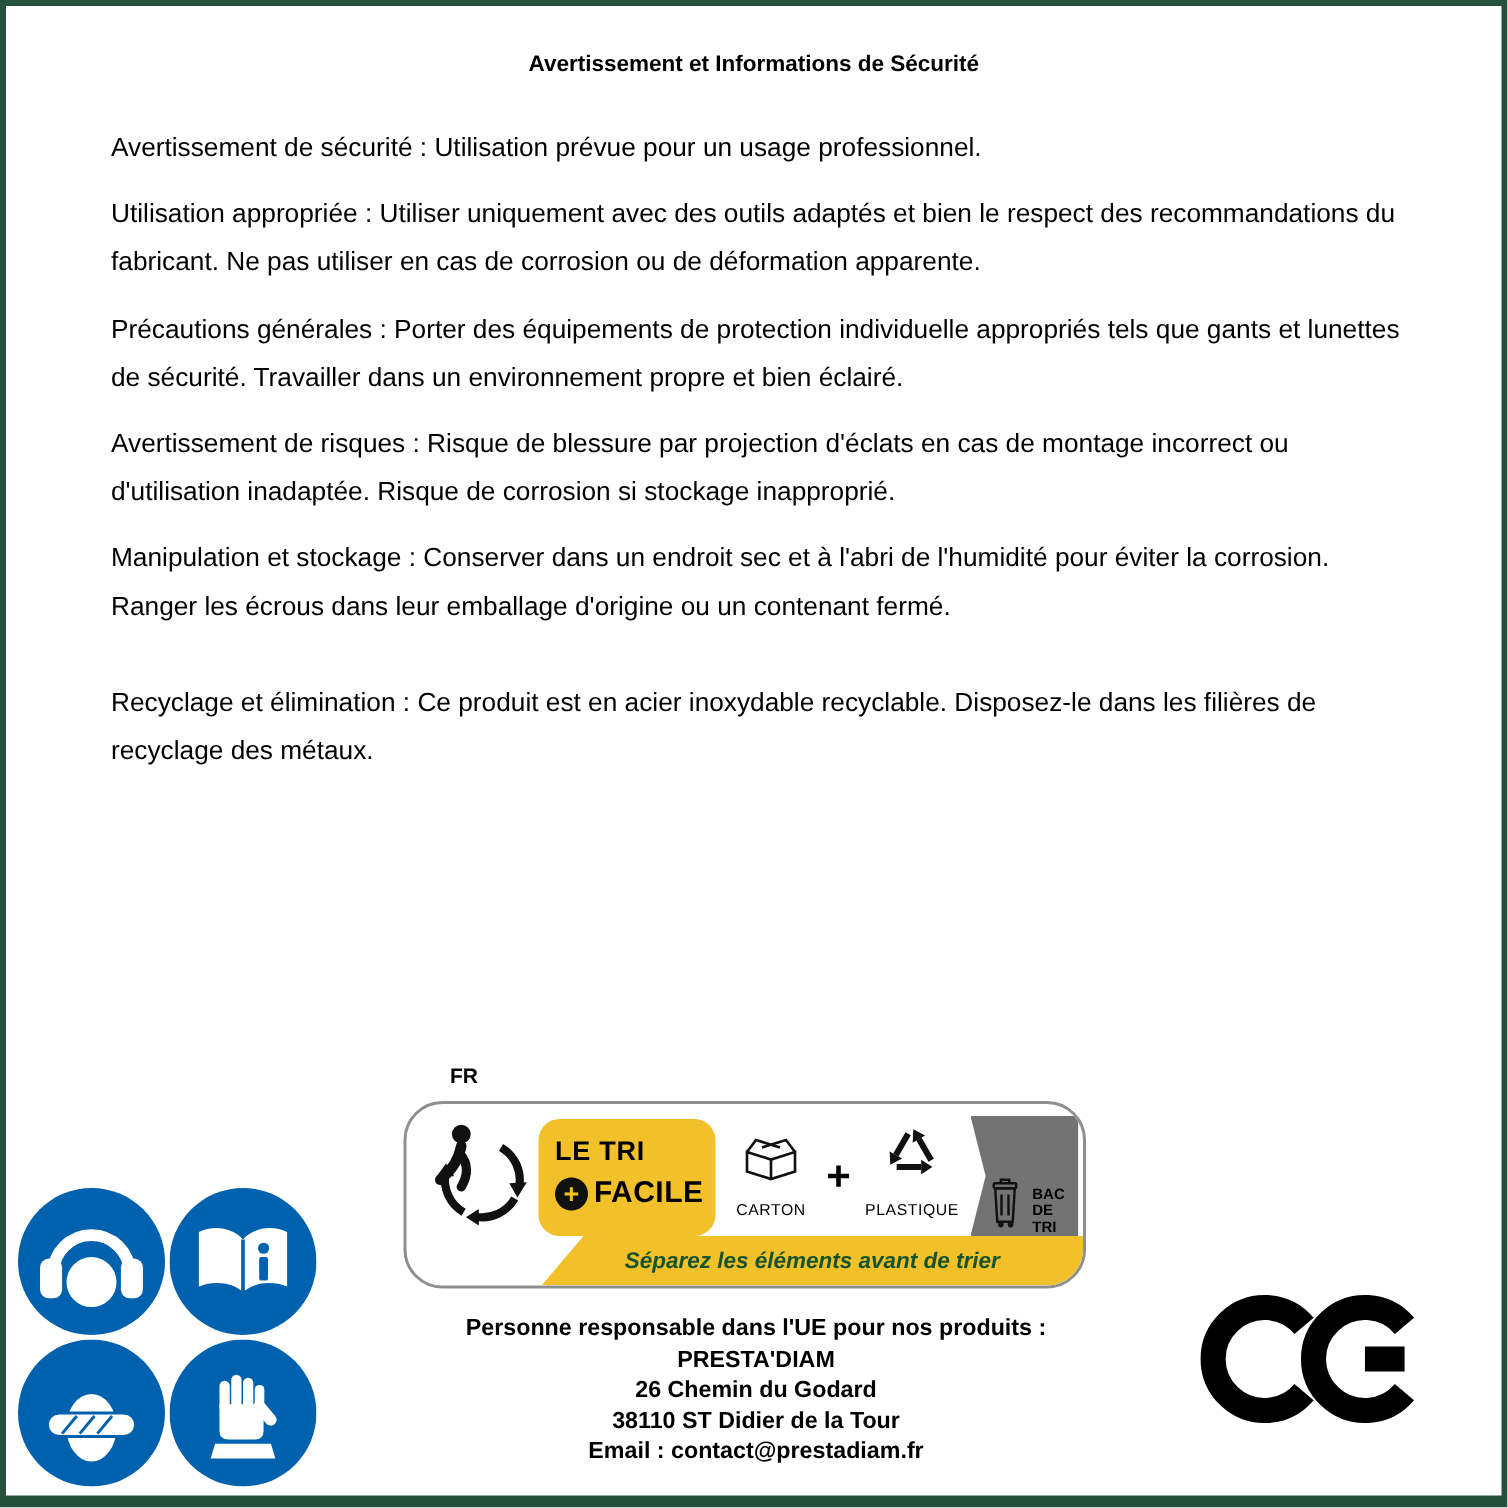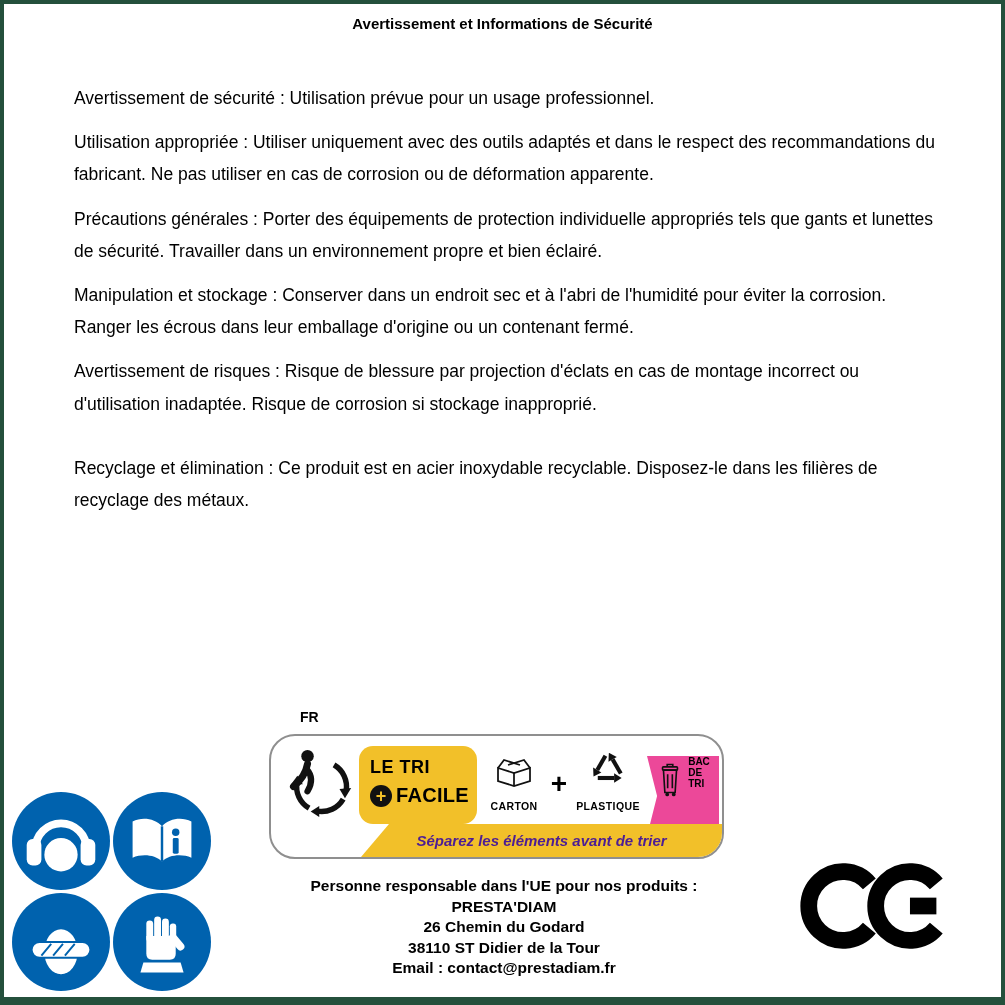--- a/index.html
+++ b/index.html
@@ -12,21 +12,21 @@
     border-bottom-width:8px;
     font-family:"Liberation Sans",sans-serif;
     color:#000;
     overflow:hidden;
   }
   .title{
     text-align:center;
     font-weight:bold;
     font-size:15px;
     margin:0;
-    padding-top:11px;
+    padding-top:30px;
   }
   .content{
     position:absolute;
     top:78px;left:70px;right:64px;
     font-size:17.5px;
     line-height:1.84;
   }
   .content p{margin:0 0 12px;}
   .content p.gap-before{margin-top:32px;}
 
@@ -69,72 +69,72 @@
     background:#111;color:#f2c029;
     font-size:18px;font-weight:bold;
     display:flex;align-items:center;justify-content:center;
     line-height:1;
   }
   .letri-facile{font-size:20px;font-weight:800;margin-left:4px;letter-spacing:.3px;}
 
   .sort-item{position:absolute;text-align:center;}
   .sort-item .caption{
     display:block;margin-top:4px;
-    font-size:10.5px;font-weight:bold;letter-spacing:.4px;
+    font-size:10.5px;font-weight:normal;letter-spacing:.4px;
   }
   .item-carton{left:210px;top:16px;width:66px;}
   .item-plastique{left:302px;top:12px;width:70px;}
   .plus-sep{
     position:absolute;left:276px;top:32px;width:24px;
     text-align:center;font-size:28px;font-weight:bold;
   }
   .bin-pennant{
     position:absolute;left:376px;top:8px;
     width:72px;height:80px;
-    background:#ec4899;
+    background:#737373;
     -webkit-clip-path:polygon(0 0,100% 0,100% 100%,0 100%,14% 50%);
     clip-path:polygon(0 0,100% 0,100% 100%,0 100%,14% 50%);
-    display:flex;align-items:flex-start;justify-content:center;margin-top:12px;
+    display:flex;align-items:flex-end;justify-content:center;
   }
   .bin-pennant .bin-text{
     margin-left:4px;
     font-size:10px;font-weight:800;line-height:11px;
     text-align:left;
   }
   .tagline-strip{
     position:absolute;left:90px;right:0;bottom:0;height:33px;
     background:#f2c029;
     -webkit-clip-path:polygon(28px 0,100% 0,100% 100%,0 100%);
     clip-path:polygon(28px 0,100% 0,100% 100%,0 100%);
     display:flex;align-items:center;justify-content:center;
-    font-size:15px;font-style:italic;font-weight:bold;color:#4c1d95;
+    font-size:15px;font-style:italic;font-weight:bold;color:#14532d;
   }
 
   
   .address{
     position:absolute;left:230px;top:872px;width:540px;
     text-align:center;
     font-weight:bold;font-size:15.5px;line-height:20.5px;
   }
 
   .ce-mark{position:absolute;left:795px;top:854px;}
 </style>
 </head>
 <body>
 
 <div class="page">
 
   <h1 class="title">Avertissement et Informations de Sécurité</h1>
 
   <div class="content">
     <p>Avertissement de sécurité : Utilisation prévue pour un usage professionnel.</p>
-    <p>Utilisation appropriée : Utiliser uniquement avec des outils adaptés et dans le respect des recommandations du fabricant. Ne pas utiliser en cas de corrosion ou de déformation apparente.</p>
+    <p>Utilisation appropriée : Utiliser uniquement avec des outils adaptés et bien le respect des recommandations du fabricant. Ne pas utiliser en cas de corrosion ou de déformation apparente.</p>
     <p>Précautions générales : Porter des équipements de protection individuelle appropriés tels que gants et lunettes de sécurité. Travailler dans un environnement propre et bien éclairé.</p>
+    <p>Avertissement de risques : Risque de blessure par projection d'éclats en cas de montage incorrect ou d'utilisation inadaptée. Risque de corrosion si stockage inapproprié.</p>
     <p>Manipulation et stockage : Conserver dans un endroit sec et à l'abri de l'humidité pour éviter la corrosion. Ranger les écrous dans leur emballage d'origine ou un contenant fermé.</p>
-    <p>Avertissement de risques : Risque de blessure par projection d'éclats en cas de montage incorrect ou d'utilisation inadaptée. Risque de corrosion si stockage inapproprié.</p>
     <p class="gap-before">Recyclage et élimination : Ce produit est en acier inoxydable recyclable. Disposez-le dans les filières de recyclage des métaux.</p>
   </div>
 
   <div class="picto-grid">
     <svg class="picto" viewBox="0 0 100 100">
       <circle cx="50" cy="50" r="50" fill="#0062ae"></circle>
       <path d="M24 58 A26 26 0 1 1 76 58" fill="none" stroke="#fff" stroke-width="8"></path>
       <circle cx="50" cy="64" r="17" fill="#fff"></circle>
       <rect x="15" y="48" width="15" height="27" rx="6" fill="#fff"></rect>
       <rect x="70" y="48" width="15" height="27" rx="6" fill="#fff"></rect>

